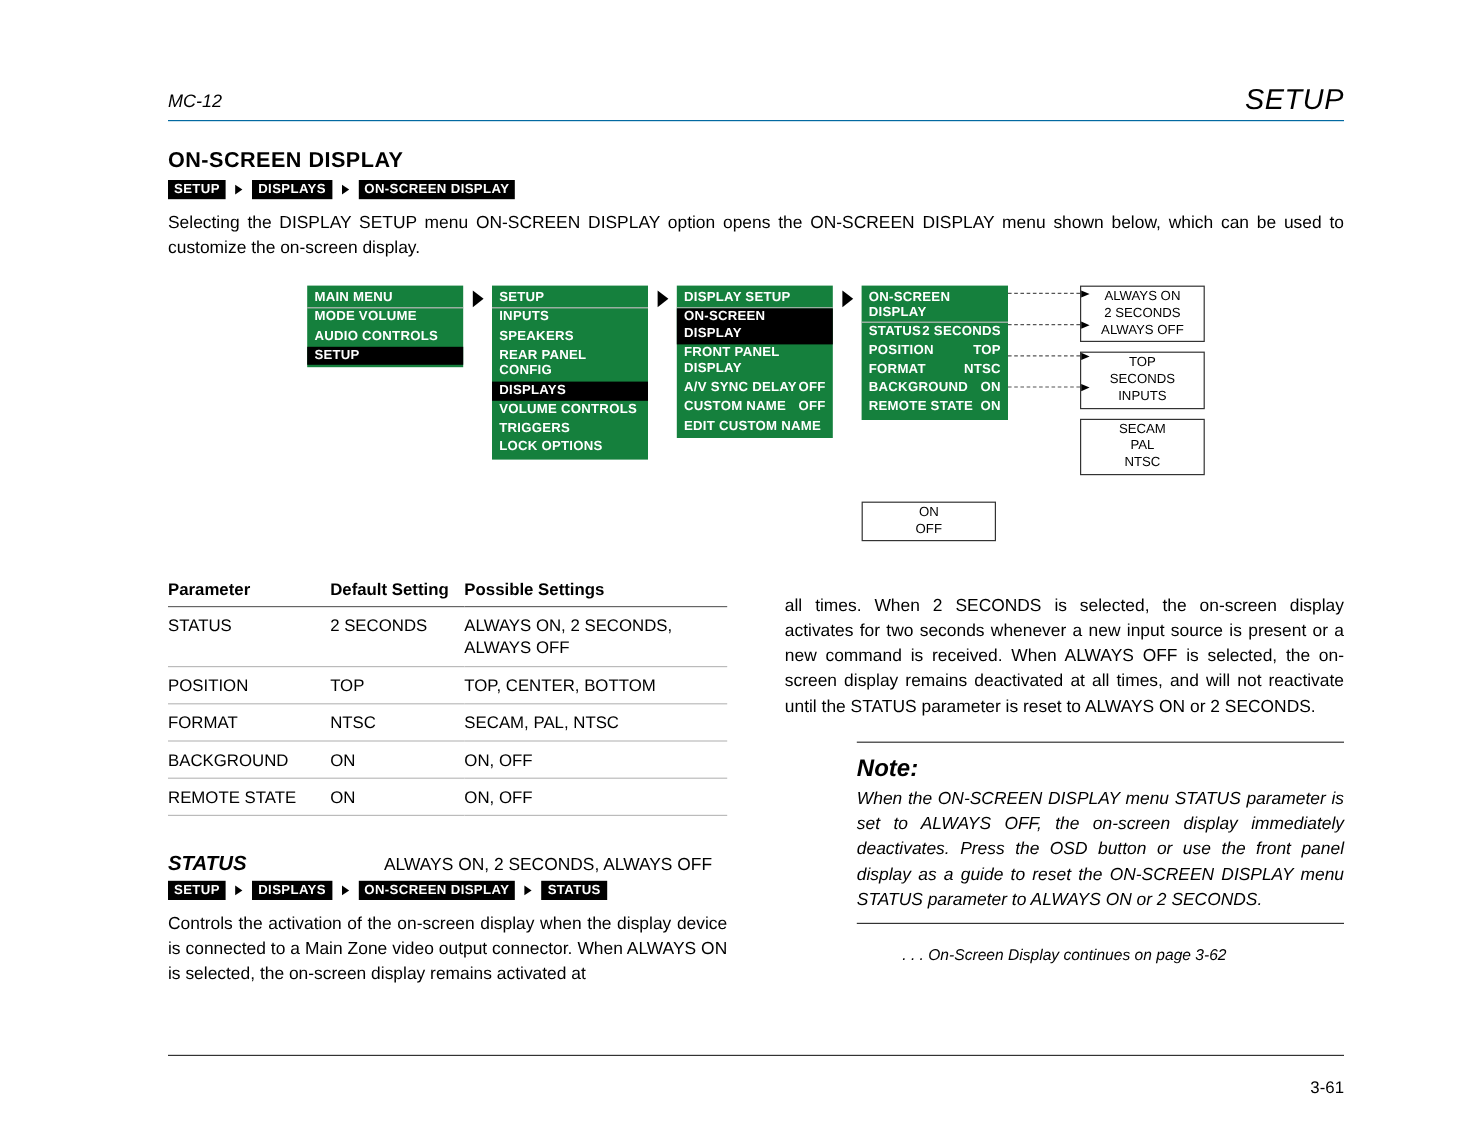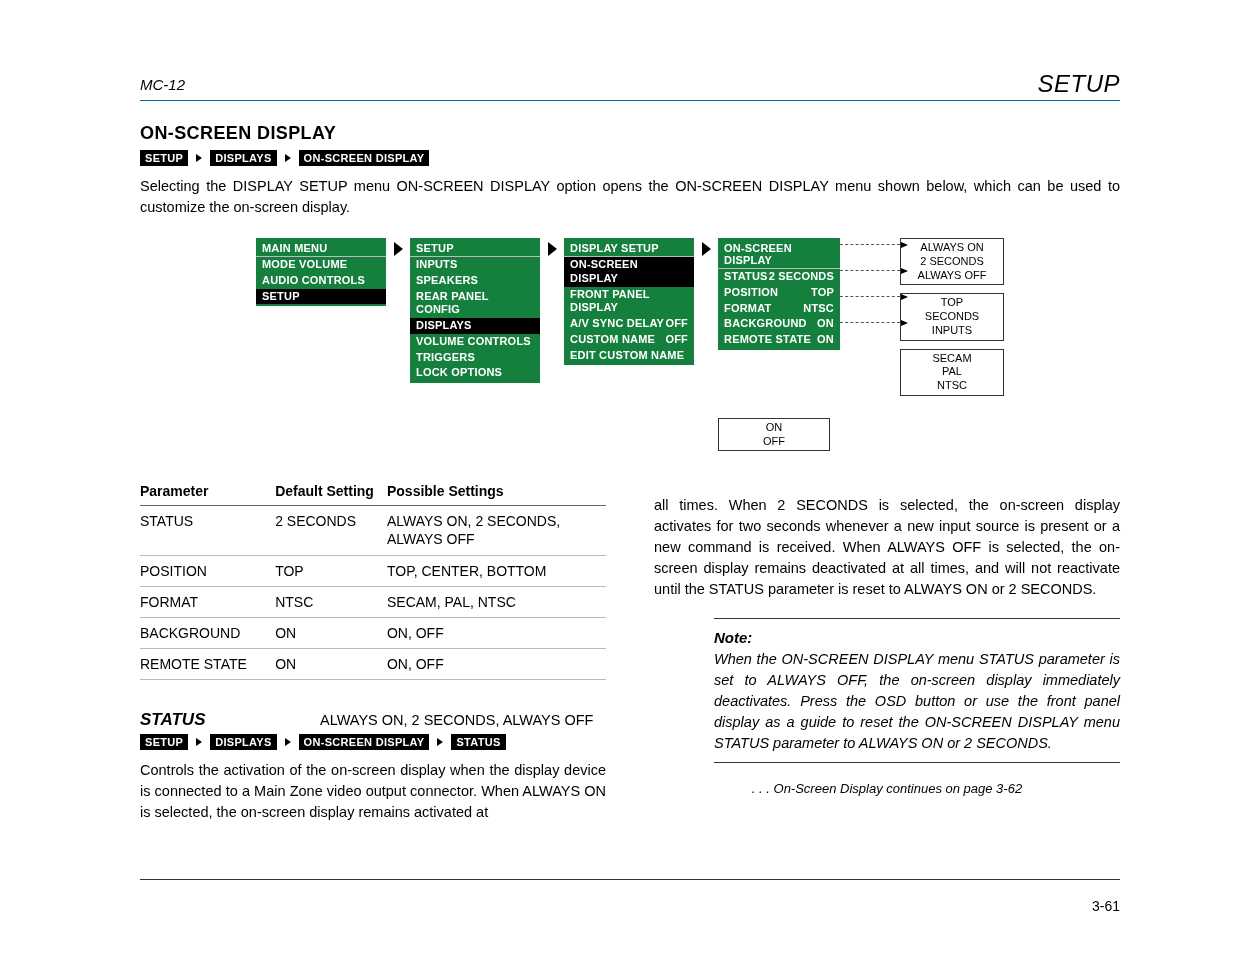--- a/index.html
+++ b/index.html
@@ -232,21 +232,21 @@
     border-bottom: 1px solid #333;
     margin: 18px 0 18px 60px;
     padding: 8px 0;
     font-style: italic;
     text-align: justify;
     line-height: 1.45;
   }
   .note-box .note-title {
     font-weight: bold;
     font-style: italic;
-    font-size: 15px;
+    font-size: 20px;
   }
   .continues {
     font-style: italic;
     font-size: 13px;
     text-align: center;
     margin-top: 4px;
   }
   .footer {
     border-top: 1px solid #333;
     margin-top: 56px;

